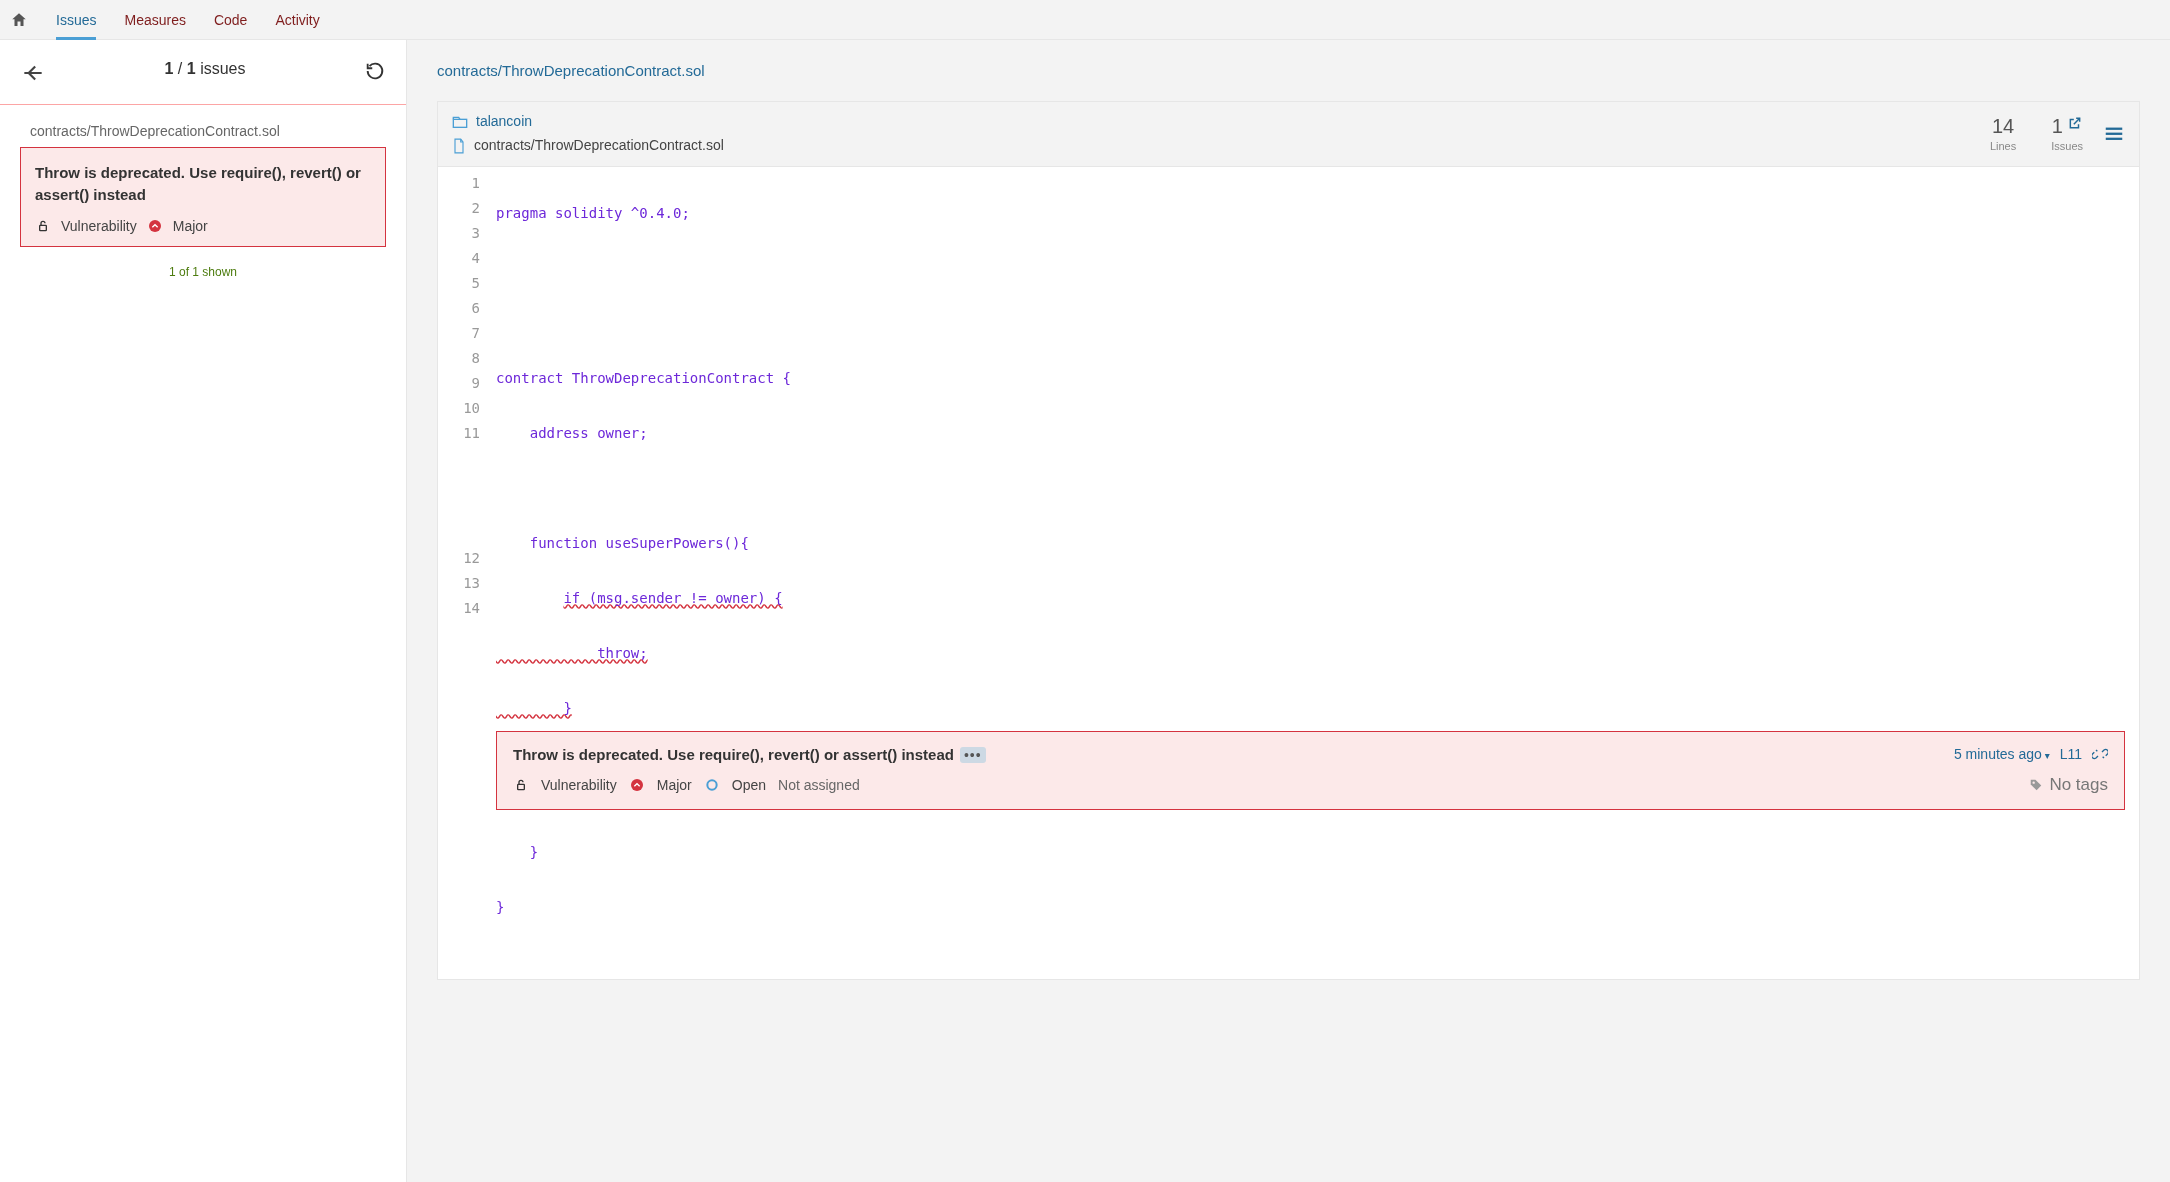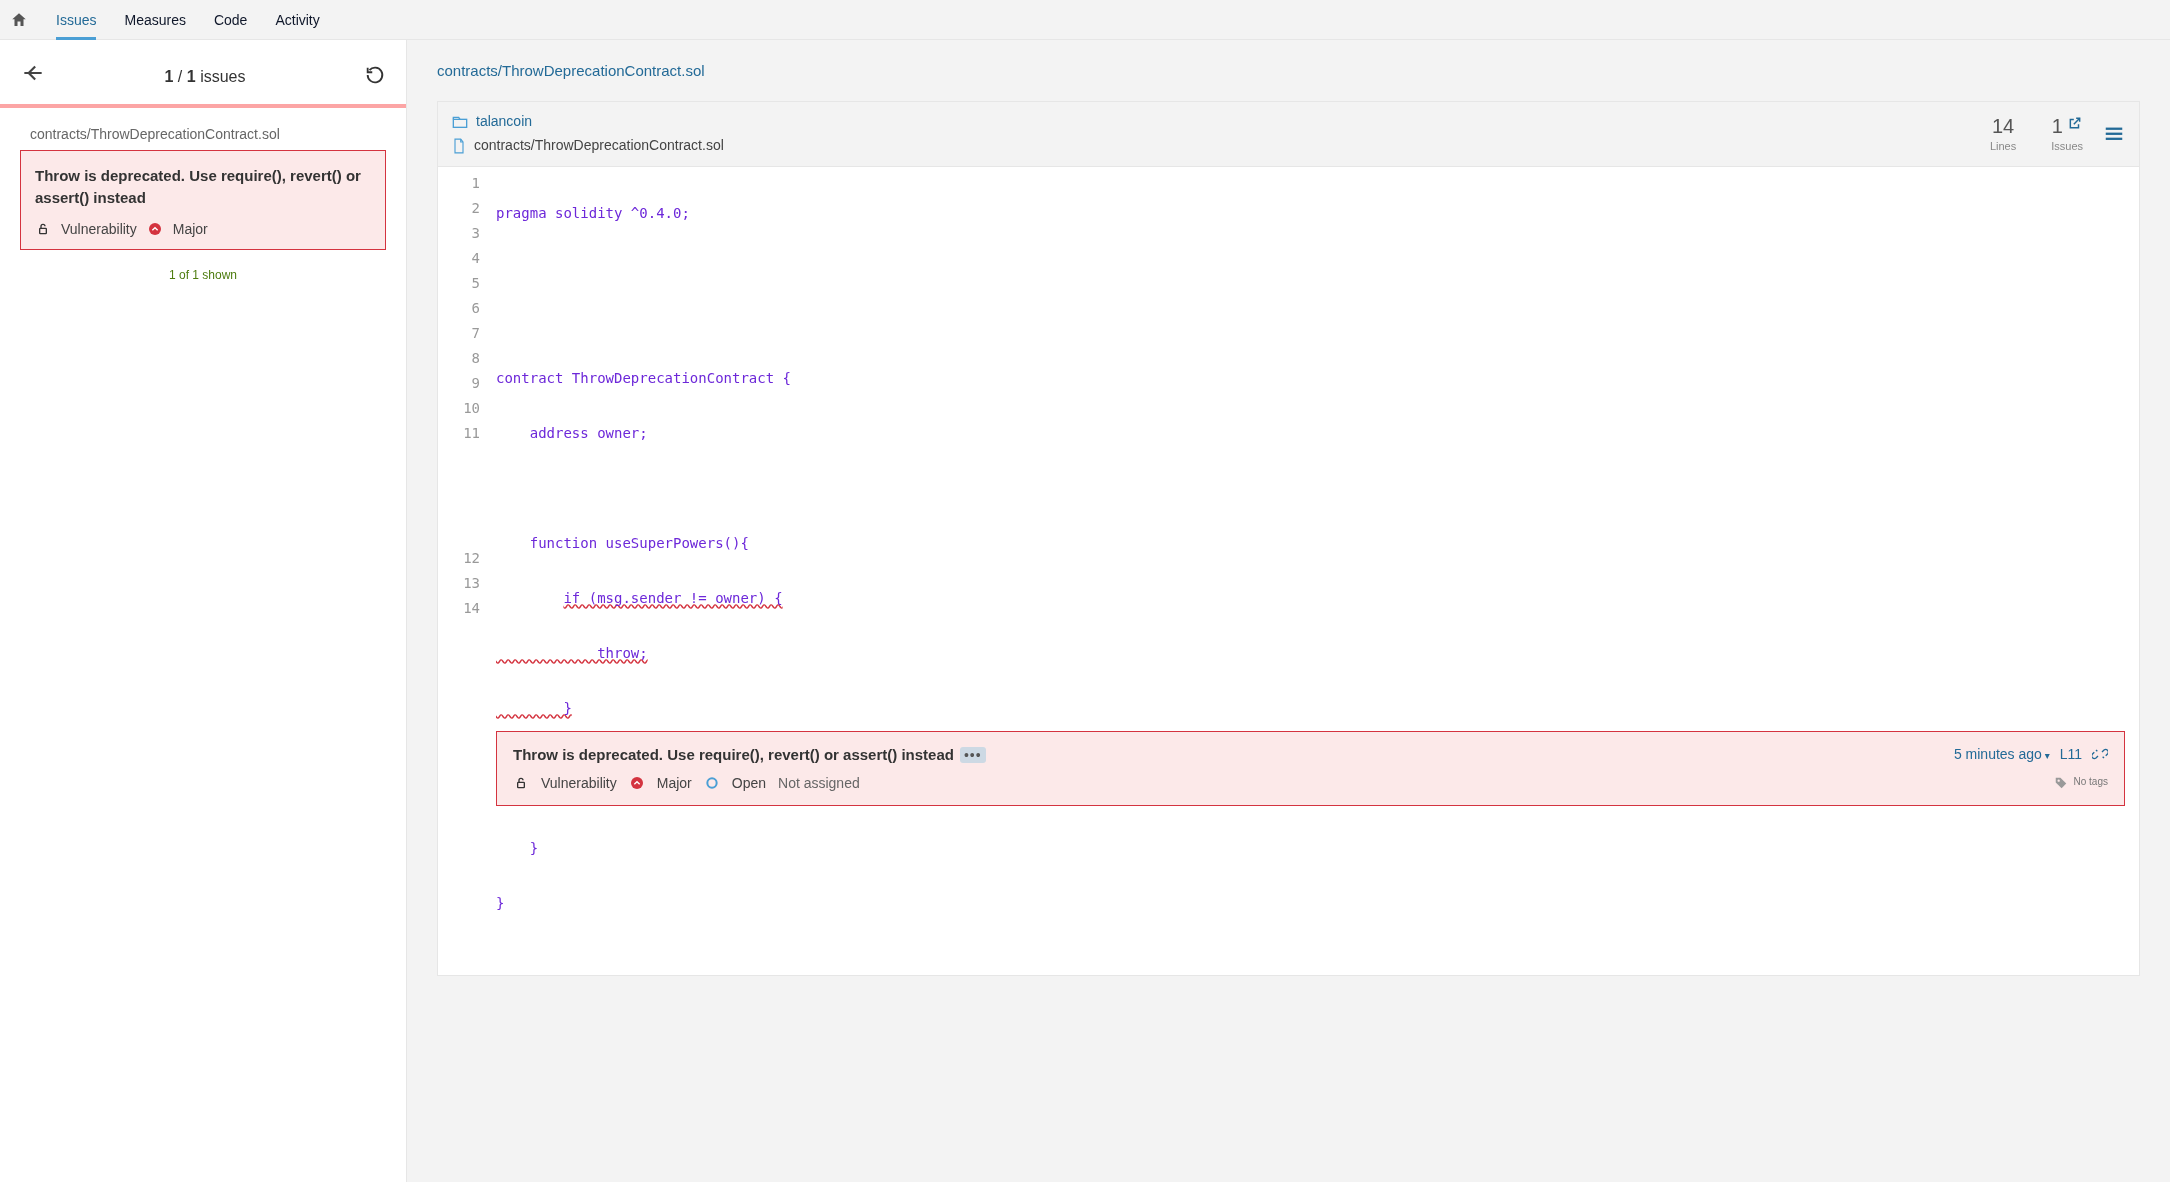--- a/index.html
+++ b/index.html
@@ -19,39 +19,39 @@
     align-items: center;
     height: 40px;
     border-bottom: 1px solid #e6e6e6;
     background: #f3f3f3;
     padding: 0 10px;
     gap: 28px;
   }
   .topnav .home-icon { width: 18px; height: 18px; fill: #555; cursor: pointer; }
   .topnav .tab {
     height: 40px; line-height: 40px; cursor: pointer;
-    color: #0f172a; font-size: 14px;
+    color: #7f1d1d; font-size: 14px;
   }
   .topnav .tab.active {
     color: #236a97;
     border-bottom: 3px solid #4b9fd5;
   }
 
   .layout { display: flex; height: calc(100% - 40px); }
 
   
   .sidebar {
     width: 407px; flex: 0 0 407px;
     border-right: 1px solid #e6e6e6;
     padding: 10px 0;
   }
   .sb-header {
-    display: flex; align-items: flex-end; justify-content: space-between;
+    display: flex; align-items: flex-start; justify-content: space-between;
     padding: 10px 20px 18px 20px;
-    border-bottom: 4px solid #fca5a5;
+    border-bottom: 1px solid #fca5a5;
   }
   .sb-header .back-icon { width: 26px; height: 26px; stroke: #444; cursor: pointer; }
   .sb-header .counter { font-size: 16px; color: #333; }
   .sb-header .counter b { font-weight: 600; }
   .sb-header .refresh-icon { width: 22px; height: 22px; stroke: #333; cursor: pointer; }
 
   .sb-path { padding: 18px 20px 8px 30px; color: #666; font-size: 14px; }
 
   .issue-card {
     margin: 0 20px;
@@ -114,21 +114,21 @@
   .inline-issue .row1 { display: flex; align-items: center; justify-content: space-between; }
   .inline-issue .title { font-size: 15px; font-weight: 600; color: #333; }
   .inline-issue .dots {
     display: inline-flex; align-items: center; justify-content: center;
     background: #cdd9e4; border-radius: 3px; padding: 0 4px; margin-left: 6px;
     font-size: 14px; letter-spacing: 1px; color: #555; cursor: pointer; height: 16px;
   }
   .inline-issue .right1 { display: flex; align-items: center; gap: 10px; color: #236a97; font-size: 14px; text-align: right; }
   .inline-issue .row2 { margin-top: 12px; display: flex; align-items: center; justify-content: space-between; }
   .inline-issue .meta { display: flex; align-items: center; gap: 12px; color: #444; font-size: 14px; }
-  .inline-issue .tags { display: flex; align-items: flex-start; gap: 6px; color: #777; font-size: 10px; }
+  .inline-issue .tags { display: flex; align-items: center; gap: 6px; color: #777; font-size: 17px; }
 
   .caret-down::after { content: " \25BE"; font-size: 10px; color: #236a97; }
 
   
   .ico { display: inline-flex; align-items: center; }
   .ico svg { display: block; }
 </style>
 </head>
 <body>
 

